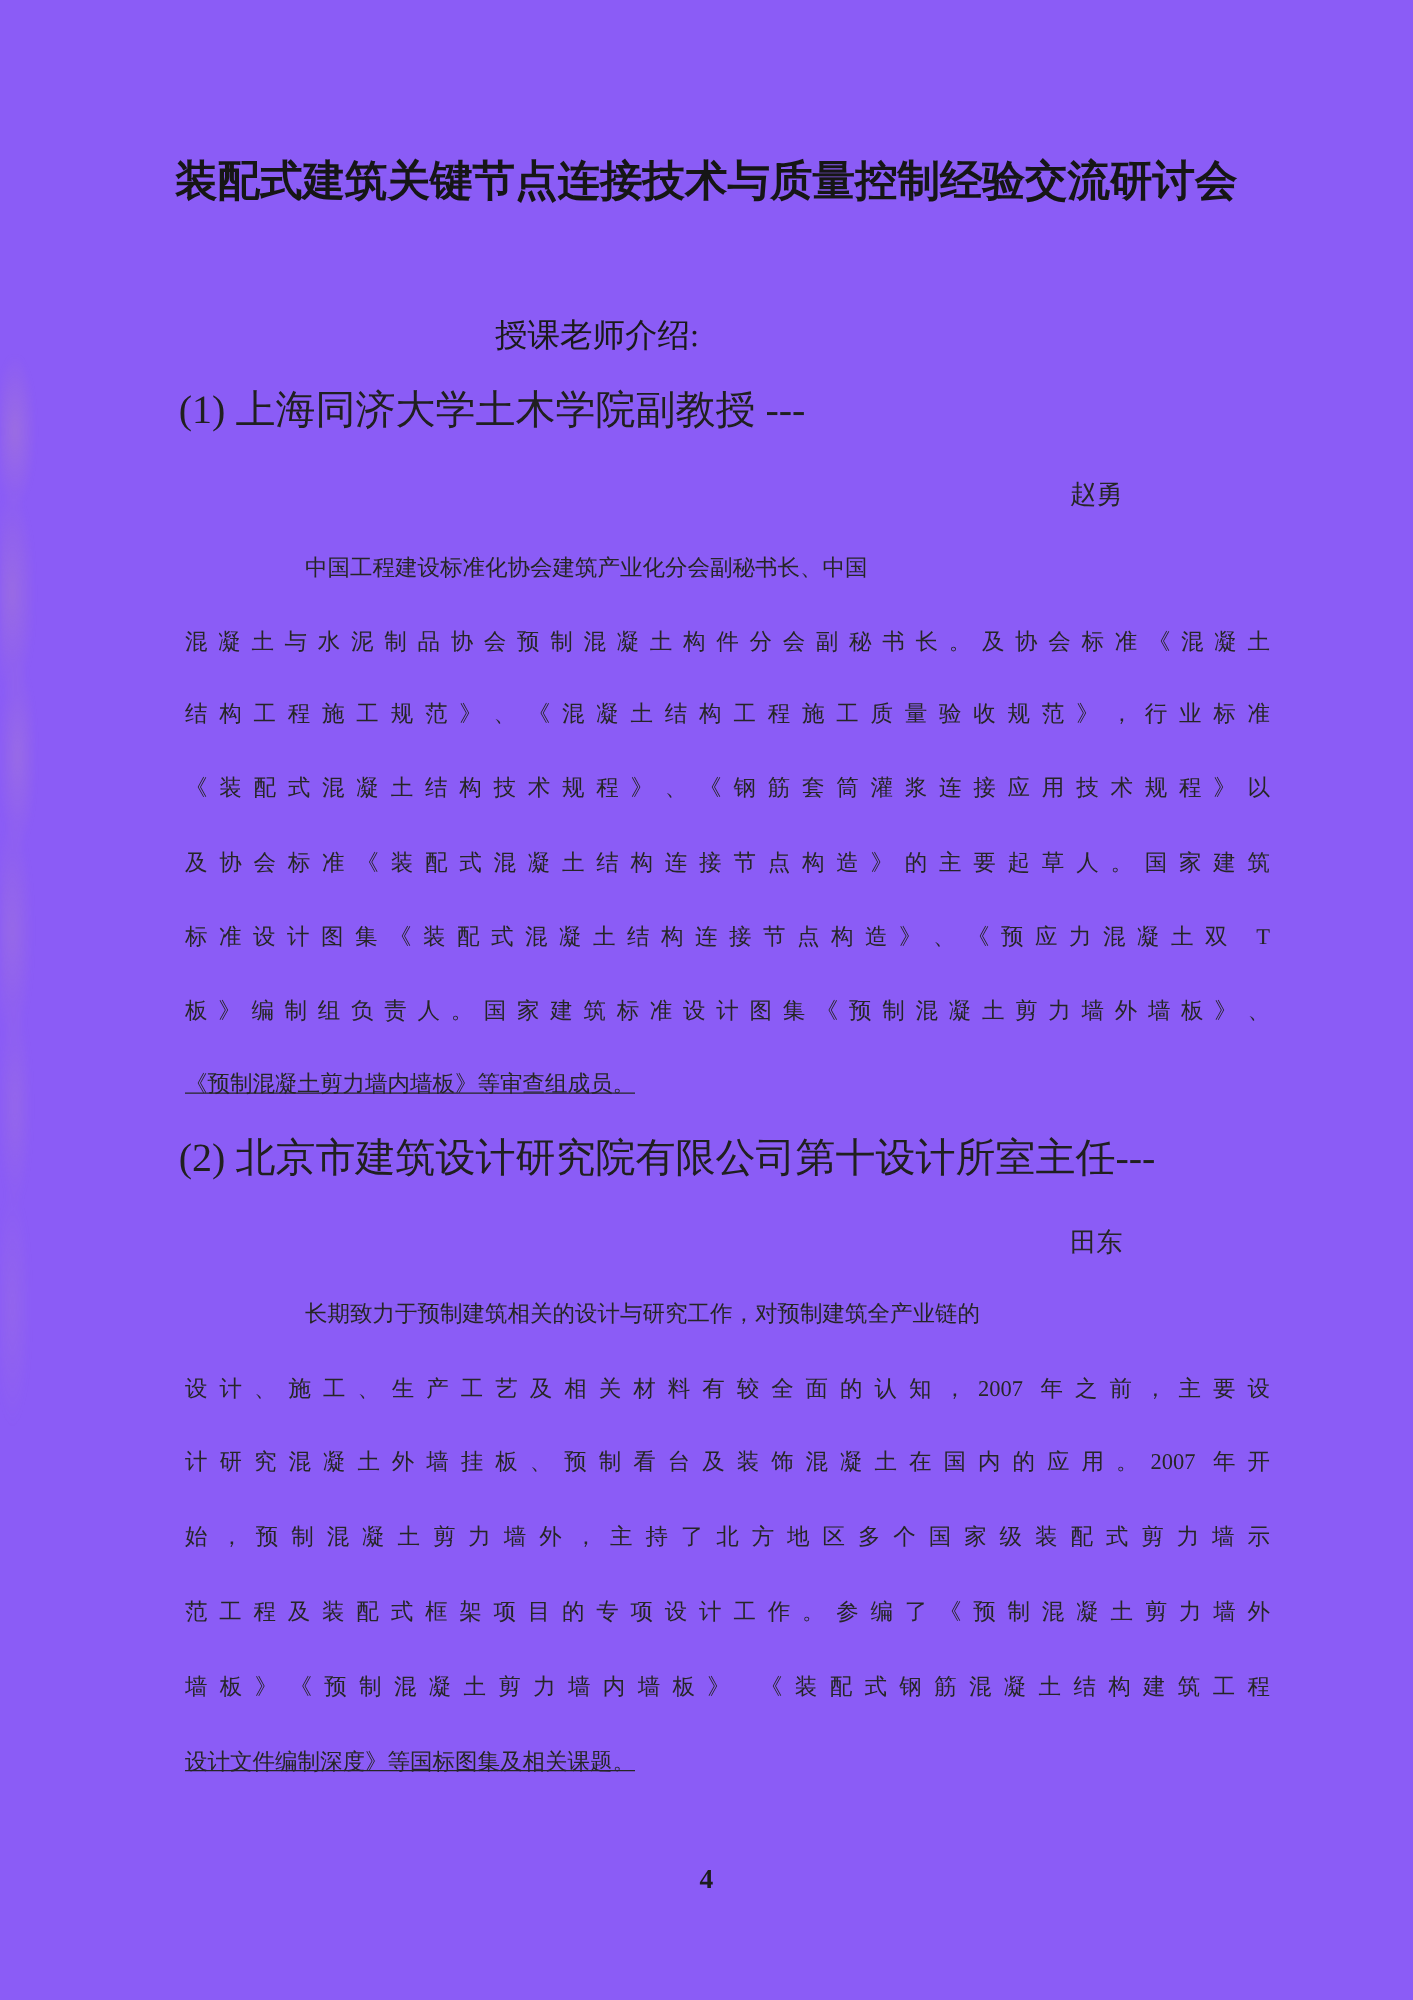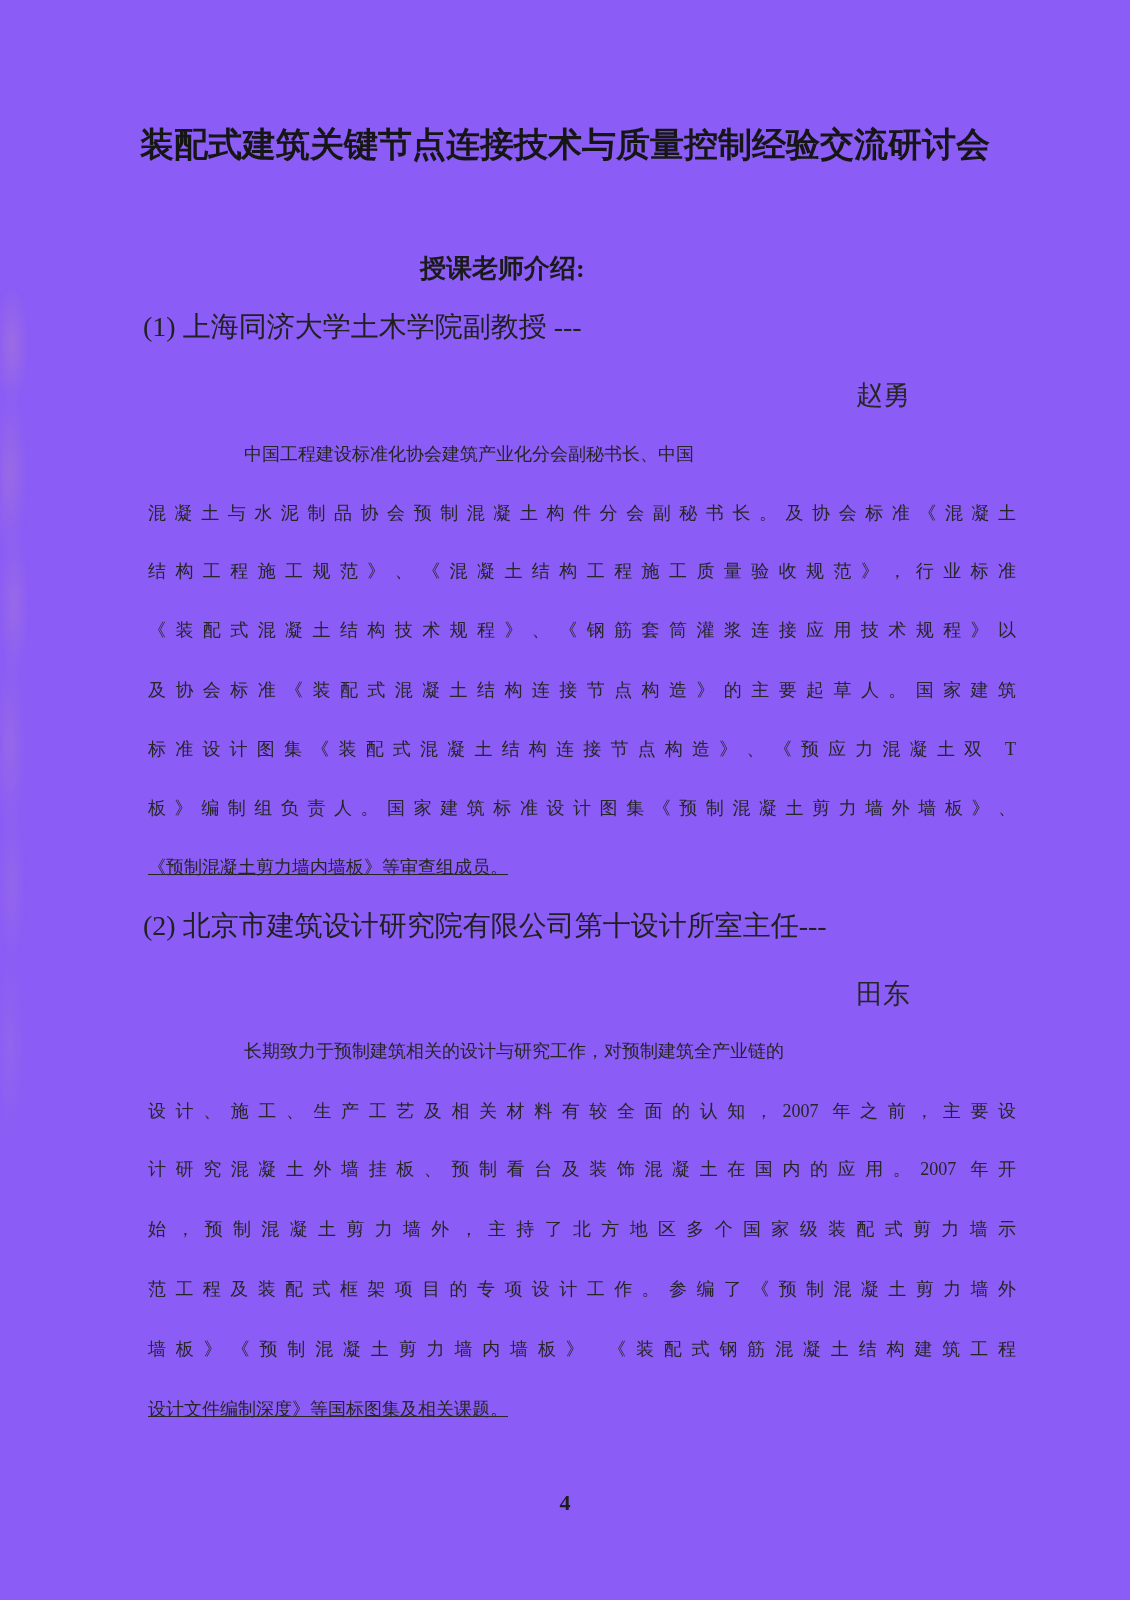--- a/index.html
+++ b/index.html
@@ -35,45 +35,45 @@
     width: 100%;
     text-align: center;
     font-size: 34px;
     font-weight: 700;
     letter-spacing: 0px;
     color: #161616;
     white-space: nowrap;
   }
   .doc-subtitle {
     position: absolute;
-    top: 251px; left: 420px;
+    top: 251px; left: 396px;
     font-size: 26px;
-    font-weight: 700;
+    font-weight: 400;
     color: #1a1a1a;
     white-space: nowrap;
   }
   .line {
     position: absolute;
     font-size: 18px;
     line-height: 36px;
     color: #262626;
     white-space: nowrap;
   }
   .heading {
     position: absolute;
     left: 143px;
-    font-size: 28px;
+    font-size: 32px;
     line-height: 38px;
     color: #202020;
     white-space: nowrap;
   }
   .person-name {
     position: absolute;
     left: 856px;
-    font-size: 27px;
+    font-size: 21px;
     line-height: 36px;
     color: #262626;
     white-space: nowrap;
   }
   .just {
     left: 148px;
     width: 868px;
     white-space: normal;
     text-align: justify;
     text-align-last: justify;

